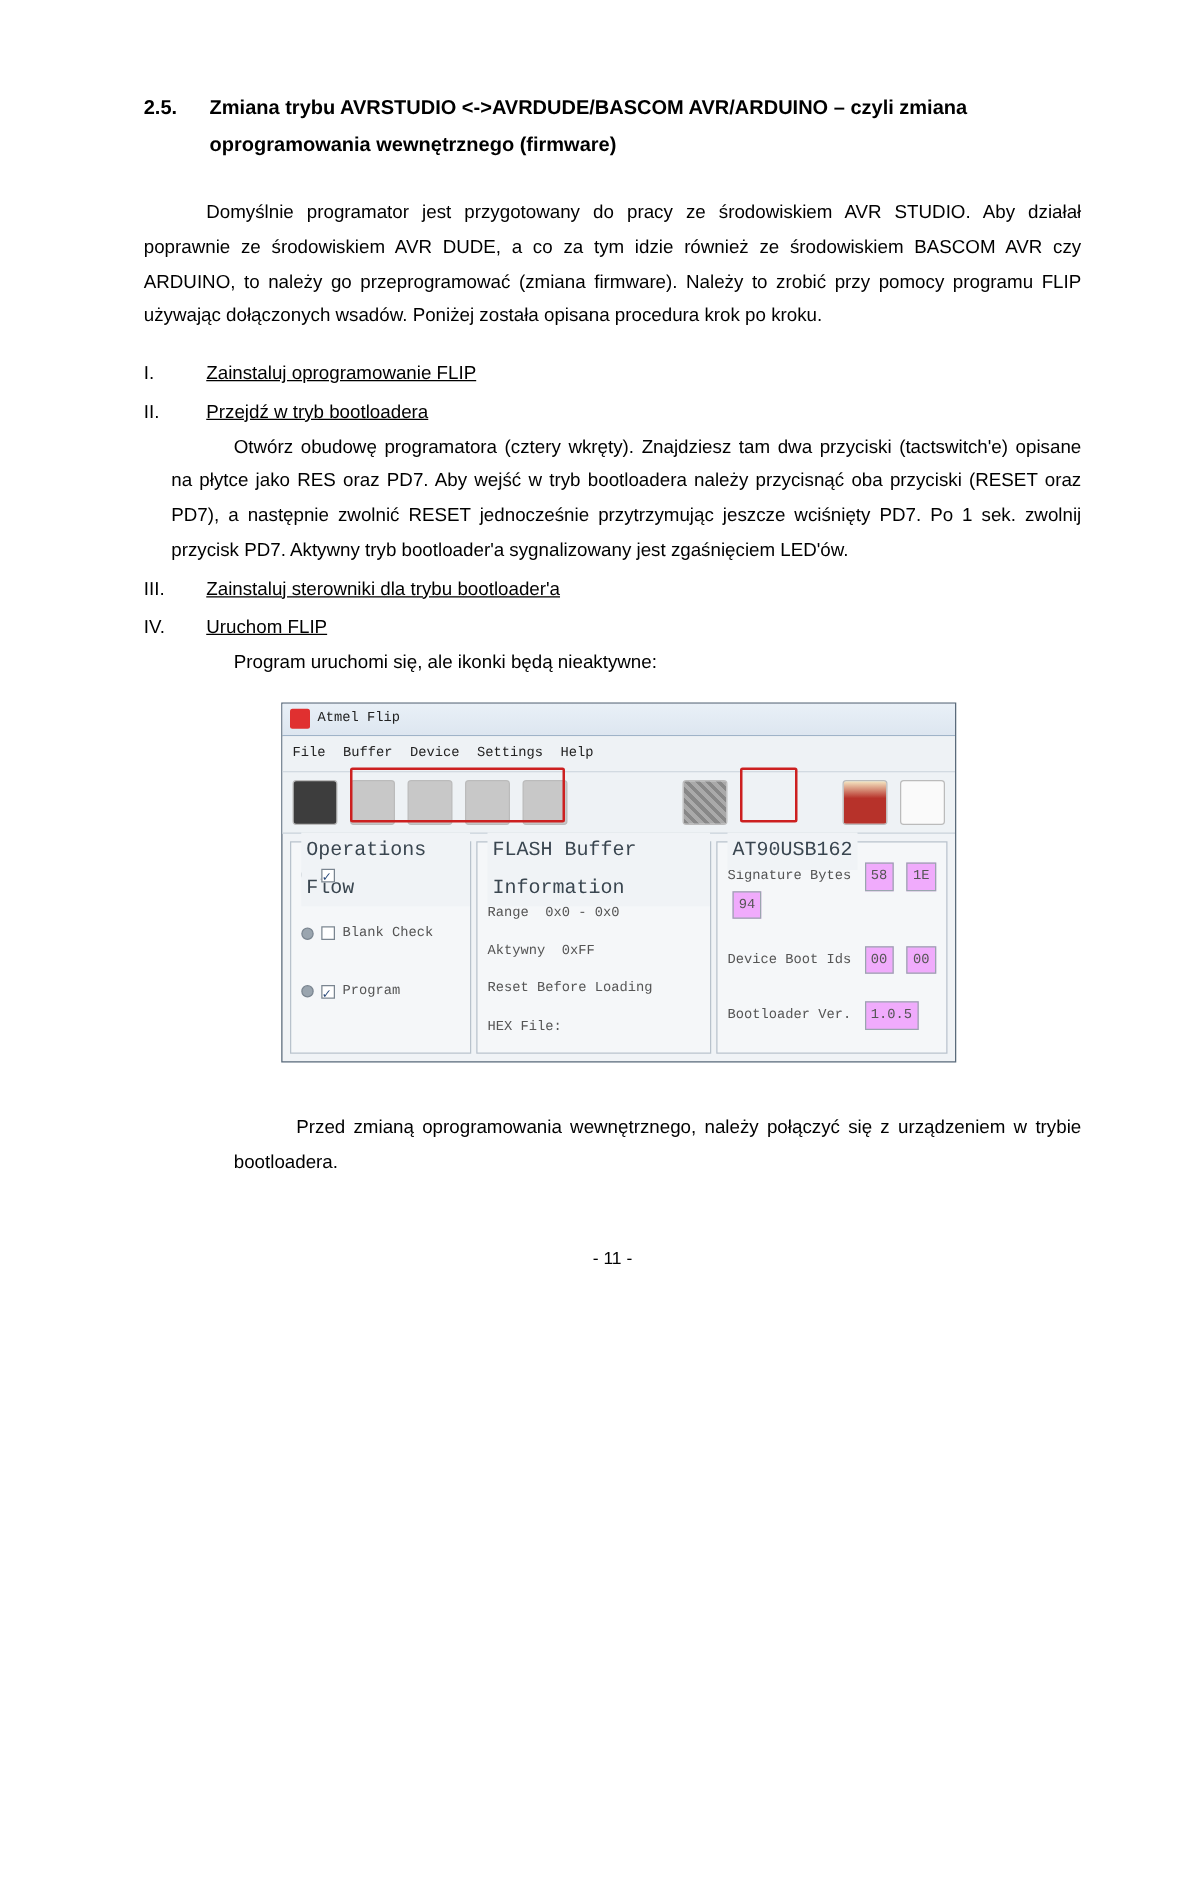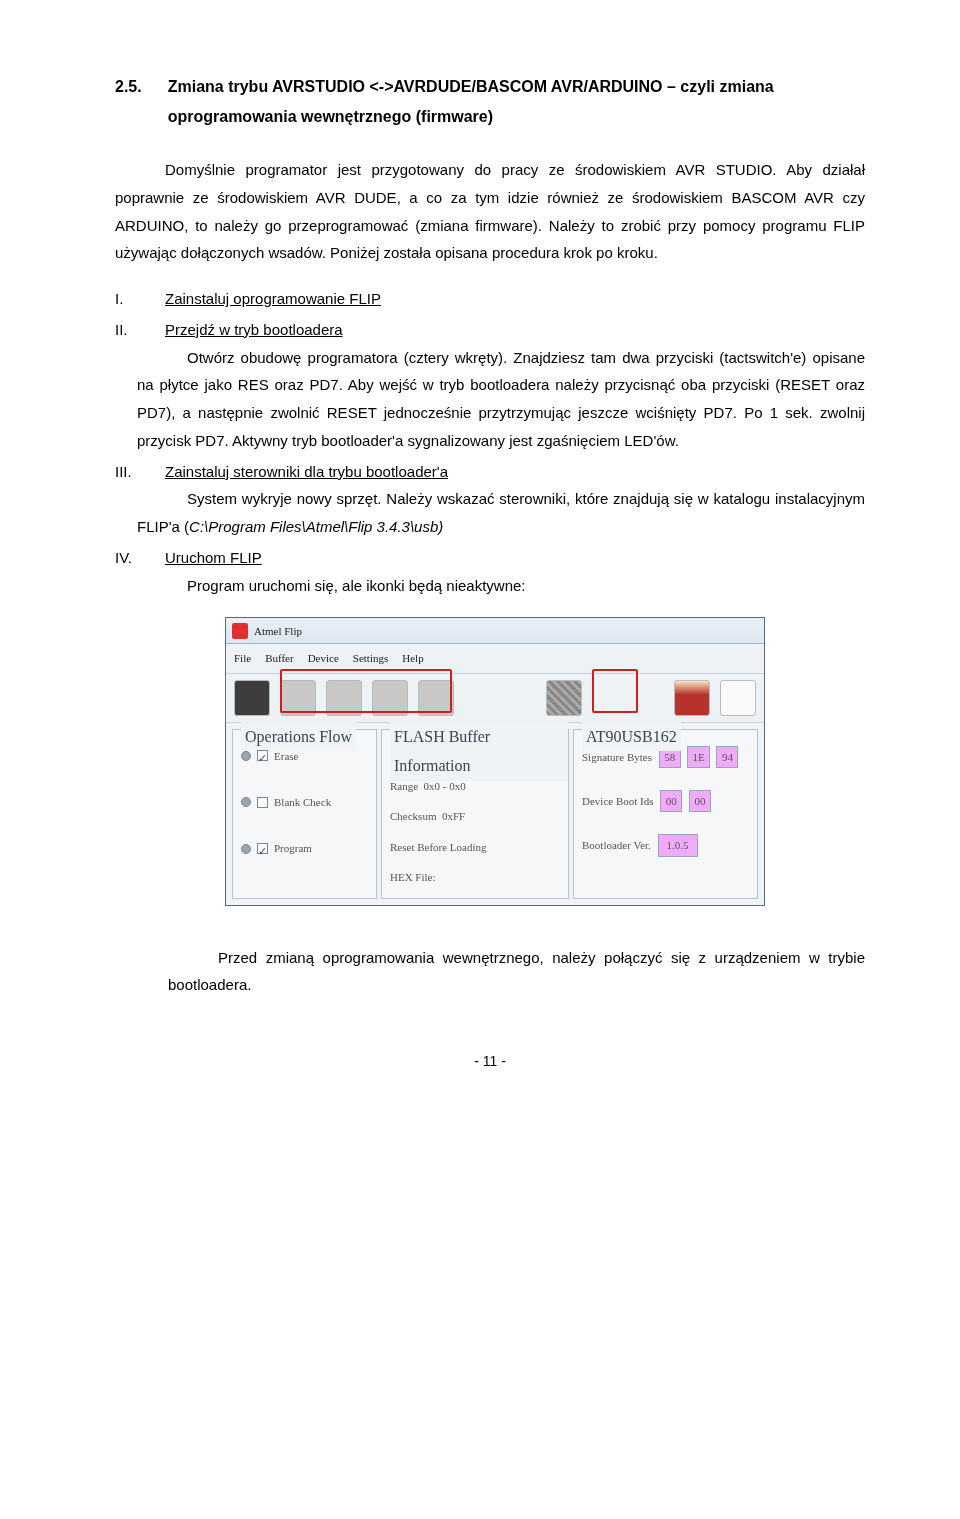--- a/index.html
+++ b/index.html
@@ -45,21 +45,21 @@
       margin-left: 22px;
       text-align: justify;
       text-indent: 50px;
     }
     .italic { font-style: italic; }
     .screenshot {
       margin: 18px 0 16px 110px;
       width: 540px;
       border: 1px solid #5a6a7a;
       background: #f0f3f6;
-      font-family: Liberation Serif, serif;
+      font-family: Liberation Mono, monospace;
       font-size: 11px;
       color: #222;
     }
     .titlebar {
       display:flex; align-items:center;
       height:26px;
       background: linear-gradient(#e9f0f7,#dde6f0);
       border-bottom:1px solid #9fb3c8;
       padding:0 6px;
       gap:6px;
@@ -125,21 +125,21 @@
     .chk.checked::after{content:"✓"; position:absolute; top:-3px; left:0; font-size:11px; color:#2a4a7a;}
     .rowmid{ margin-top:10px; color:#555;}
     .rbox{ display:inline-block; border:1px solid #9aa5af; background:#f0abfc; padding:0 4px; min-width:22px; text-align:center; margin-left:4px; color:#555;}
     .red-box {
       position:absolute;
       border:2px solid #cc2020;
       border-radius:2px;
     }
     .footer-para {
       margin-top: 38px;
-      margin-left: 53px;
+      margin-left: 72px;
       text-align: justify;
       text-indent: 50px;
     }
     .pagenum {
       text-align:center;
       margin-top:50px;
       font-size:14px;
     }
   </style>
 </head>
@@ -163,23 +163,20 @@
     <div class="li-head">
       <span class="li-num">II.</span>
       <span class="li-label">Przejdź w tryb bootloadera</span>
     </div>
     <div class="li-body">Otwórz obudowę programatora (cztery wkręty). Znajdziesz tam dwa przyciski (tactswitch'e) opisane na płytce jako RES oraz PD7. Aby wejść w tryb bootloadera należy przycisnąć oba przyciski (RESET oraz PD7), a następnie zwolnić RESET jednocześnie przytrzymując jeszcze wciśnięty PD7. Po 1 sek. zwolnij przycisk PD7. Aktywny tryb bootloader'a sygnalizowany jest zgaśnięciem LED'ów.</div>
   </li>
   <li>
     <div class="li-head">
       <span class="li-num">III.</span>
       <span class="li-label">Zainstaluj sterowniki dla trybu bootloader'a</span>
-    </div>
-    <div class="li-body">
-      <span>System wykryje nowy sprzęt. Należy wskazać sterowniki, które znajdują się w katalogu instalacyjnym FLIP'a (</span><span class="italic">C:\Program Files\Atmel\Flip 3.4.3\usb)</span>
     </div>
   </li>
   <li>
     <div class="li-head">
       <span class="li-num">IV.</span>
       <span class="li-label">Uruchom FLIP</span>
     </div>
     <div class="li-body">Program uruchomi się, ale ikonki będą nieaktywne:</div>
   </li>
 </ol>
@@ -237,21 +234,21 @@
       <span class="panel-title">FLASH Buffer Information</span>
       <div class="rowmid">
         <span>Size</span>&nbsp;&nbsp;
         <span>12 KB</span>
       </div>
       <div class="rowmid">
         <span>Range</span>&nbsp;
         <span>0x0 - 0x0</span>
       </div>
       <div class="rowmid">
-        <span>Checksum</span>&nbsp;
+        <span>Aktywny</span>&nbsp;
         <span>0xFF</span>
       </div>
       <div class="rowmid">
         <span>Reset Before Loading</span>
       </div>
       <div class="rowmid">
         <span>HEX File:</span>
       </div>
     </div>
 

